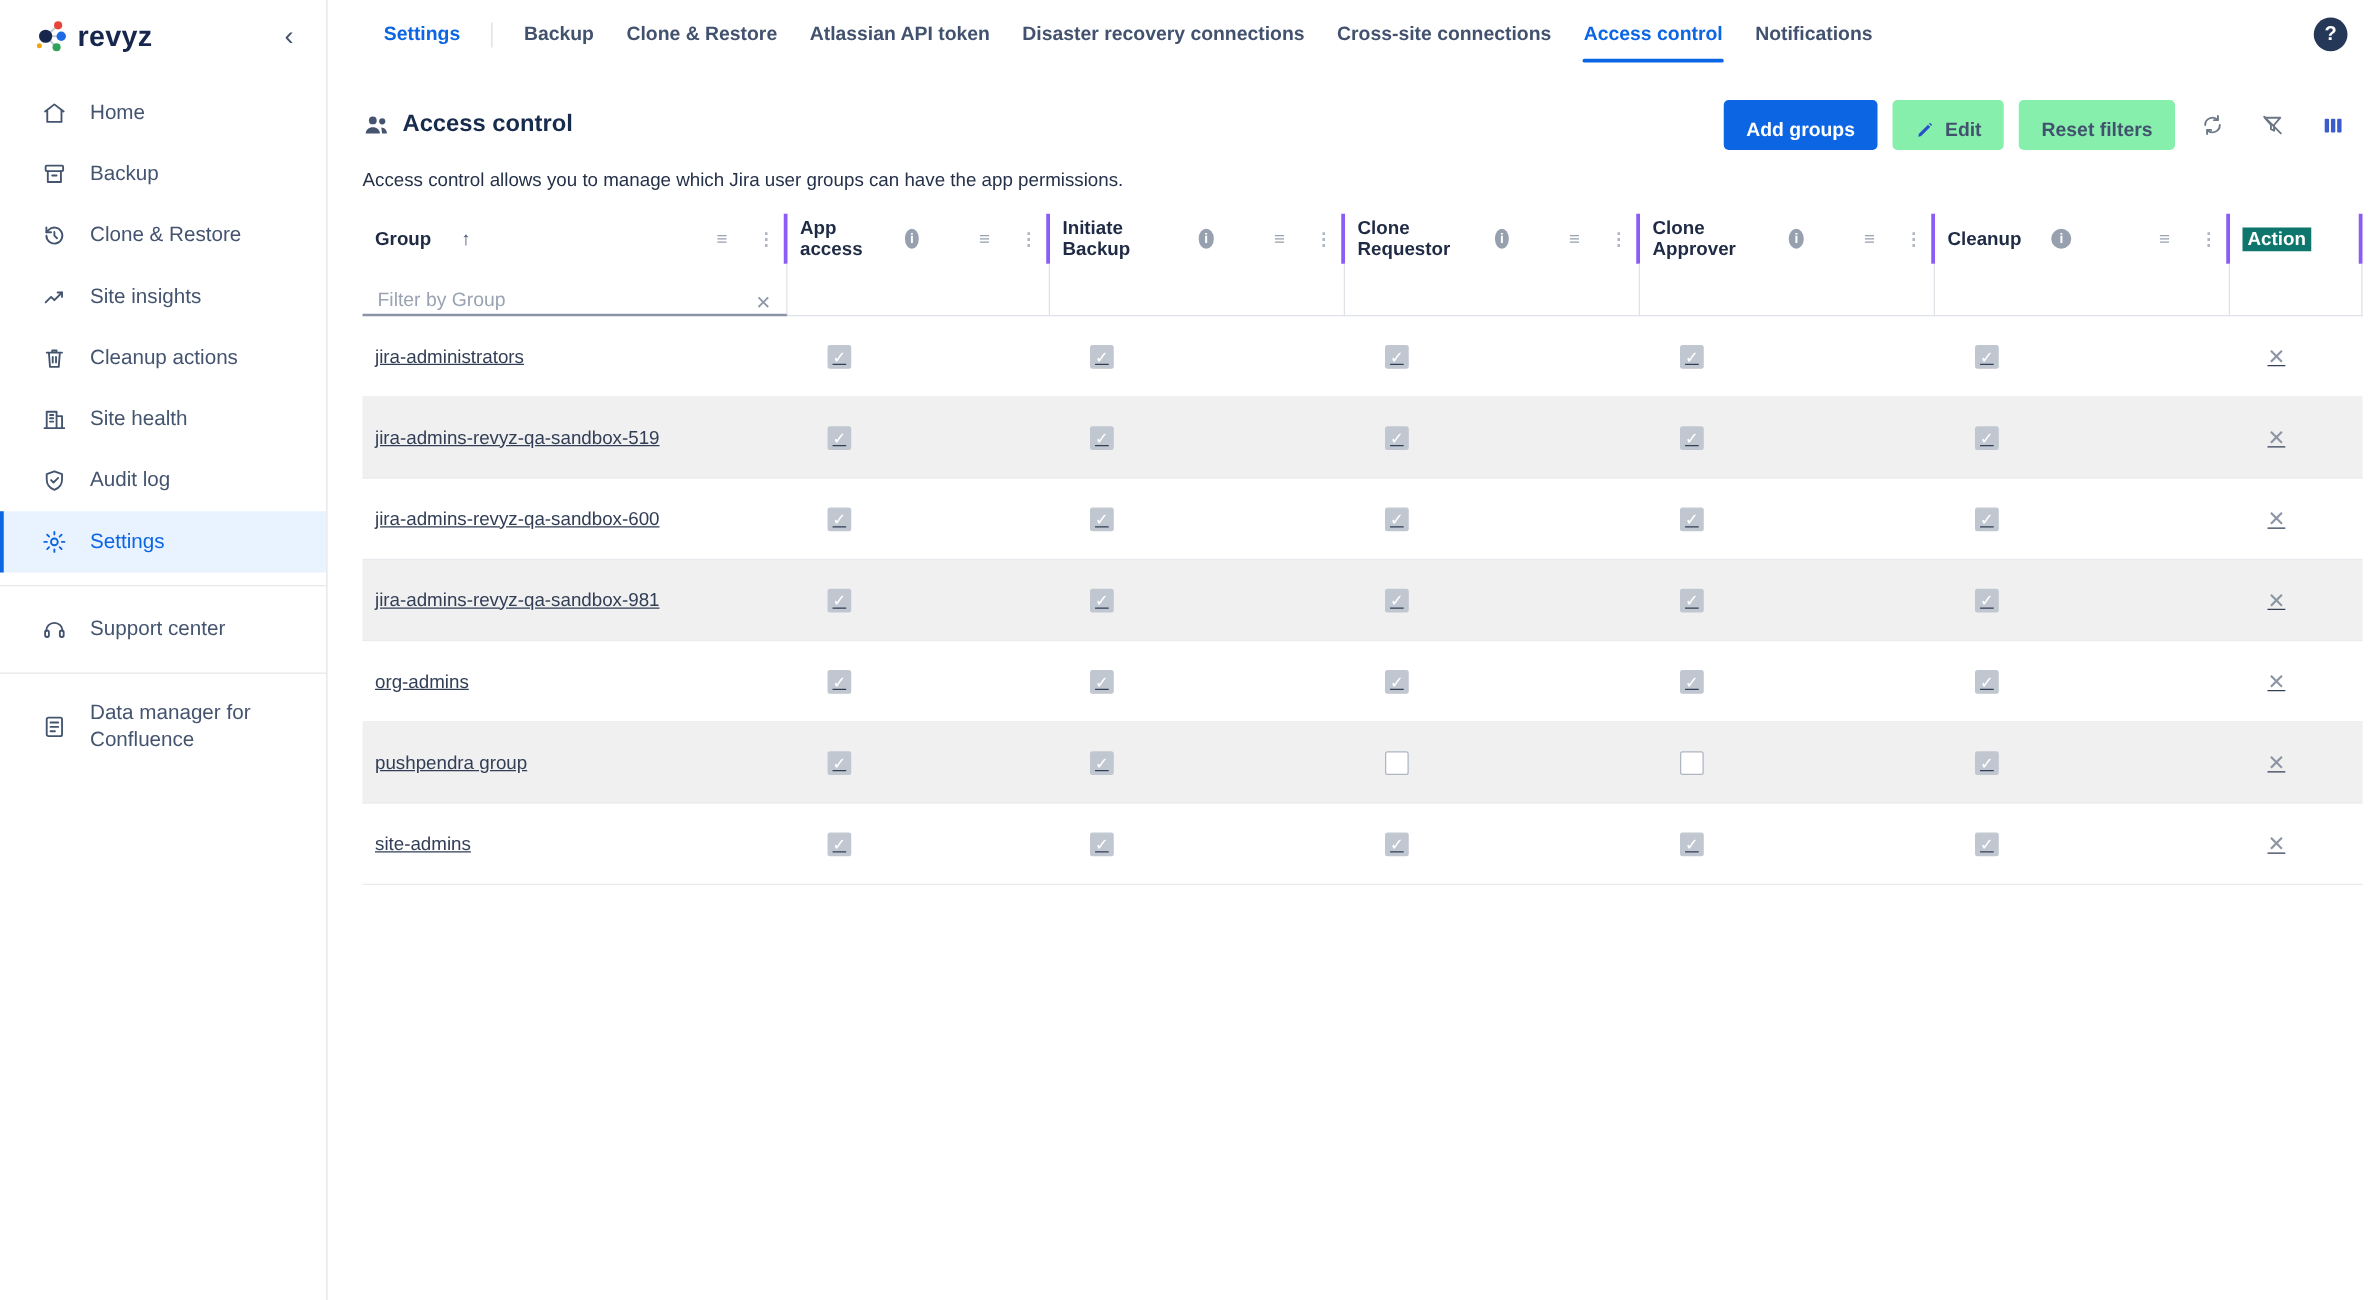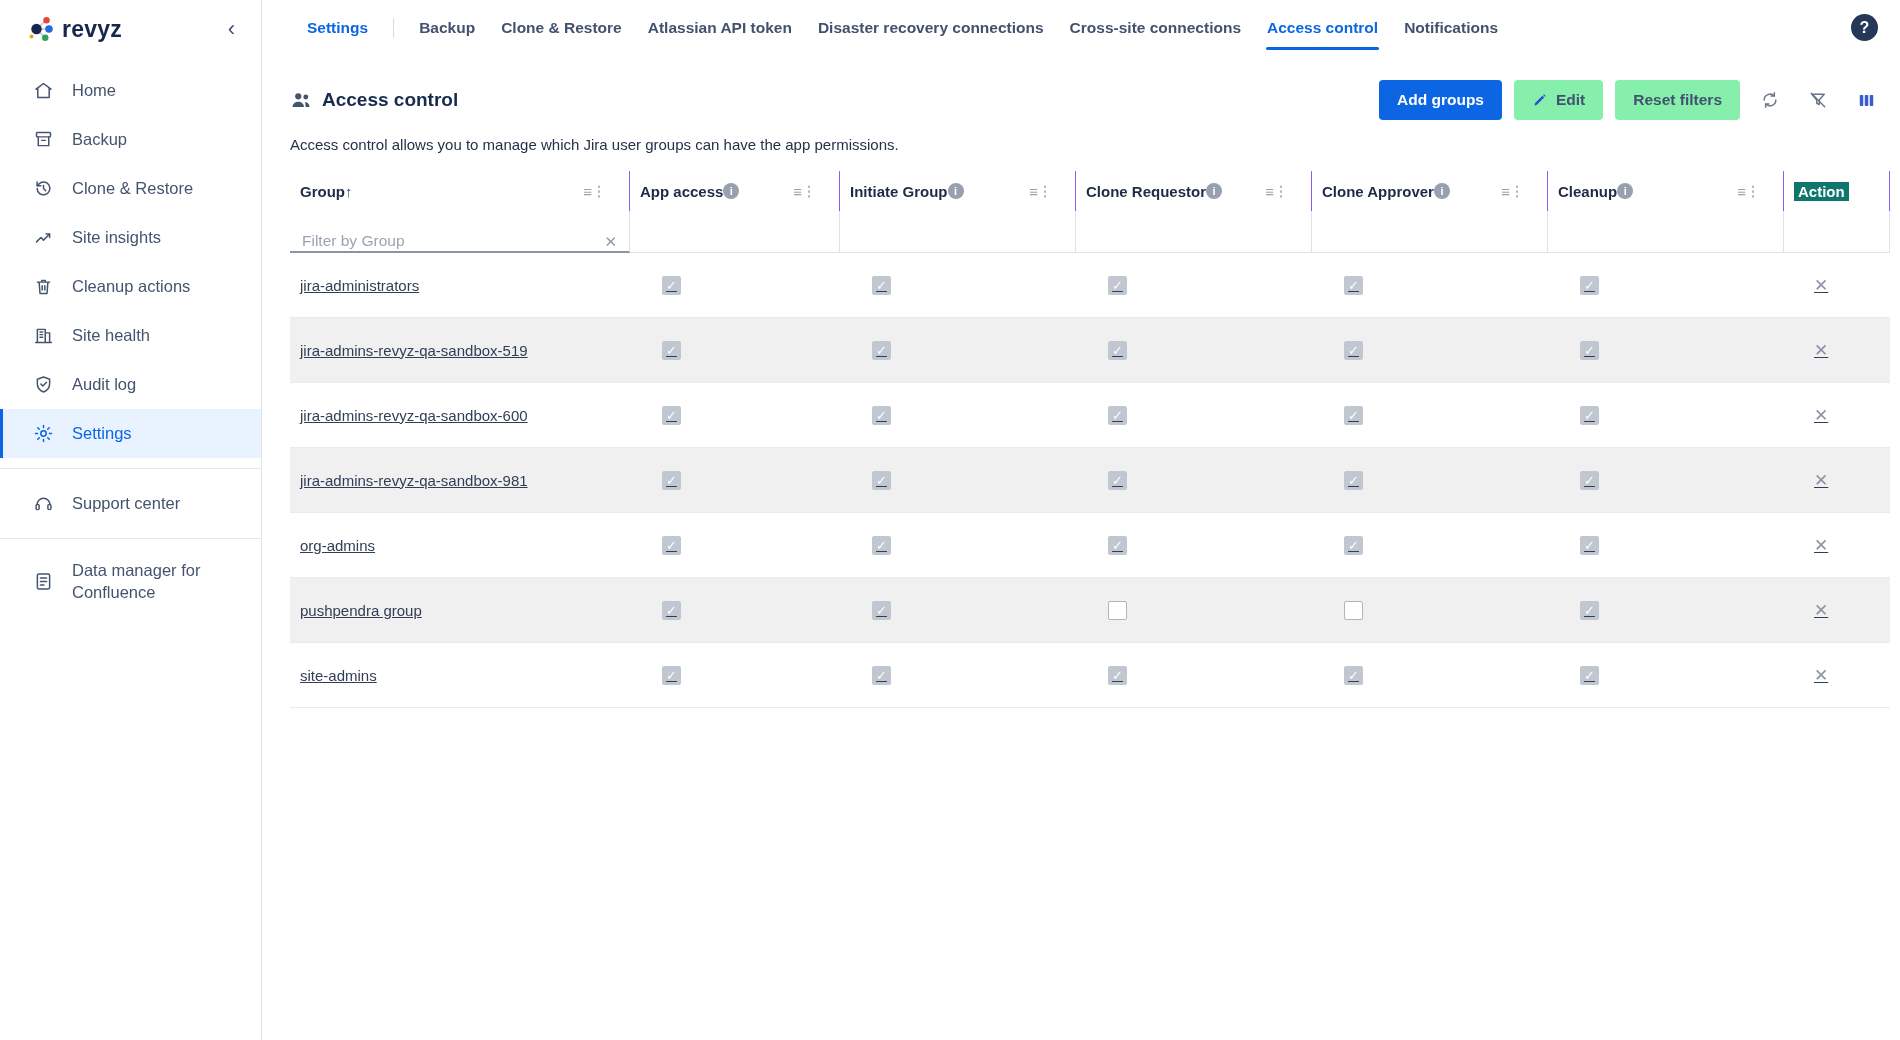--- a/index.html
+++ b/index.html
@@ -59,40 +59,40 @@
 
   
   .content { margin-left:262px; padding:80px 10px 0 28px; }
 
   .title-row { display:flex; align-items:center; }
   .page-title { display:flex; align-items:center; gap:10px; font-size:19px; font-weight:bold; color:#172b4d; }
   .actions { margin-left:auto; display:flex; align-items:center; gap:12px; padding-right:6px; }
   .btn {
     height:40px; border:none; border-radius:4px; padding:16px 18px;
     font-family:inherit; font-size:15.5px; font-weight:bold; cursor:pointer;
-    display:inline-flex; align-items:center; gap:8px;
+    display:inline-flex; align-items:flex-start; gap:8px;
   }
   .btn-primary { background:#0c66e4; color:#fff; }
   .btn-gray { background:#86efac; color:#42526e; }
   .icon-btn {
     width:36px; height:36px; border:none; background:transparent; cursor:pointer;
     display:inline-flex; align-items:center; justify-content:center; border-radius:4px;
   }
 
   .description { margin-top:16px; font-size:15px; color:#253149; }
 
   
   .table { margin-top:18px; width:1600px; }
   .thead, .filterrow, .trow {
     display:grid;
     grid-template-columns:340px 210px 236px 236px 236px 236px 106px;
   }
   .hcell {
-    height:40px; display:flex; align-items:center; gap:0;
-    padding:0 24px 0 10px; border-right:1px solid #8b5cf6;
+    height:40px; display:flex; align-items:center; gap:24px;
+    padding:0 8px 0 10px; border-right:3px solid #8b5cf6;
     font-size:15px; font-weight:bold; color:#1f2a44;
   }
   .hcell .spacer { flex:1; }
   .sort-arrow { font-size:15px; color:#42526e; font-weight:normal; }
   .info-icon {
     width:16px; height:16px; border-radius:50%; background:#97a0af; color:#fff;
     font-size:11px; font-weight:bold; font-style:normal;
     display:inline-flex; align-items:center; justify-content:center;
   }
   .hmenu { color:#9aa3b2; font-size:15px; cursor:pointer; }
@@ -317,21 +317,21 @@
         <span class="hdrag">⋮</span>
       </div>
       <div class="hcell">
         <span>App access</span>
         <span class="info-icon">i</span>
         <span class="spacer"></span>
         <span class="hmenu">≡</span>
         <span class="hdrag">⋮</span>
       </div>
       <div class="hcell">
-        <span>Initiate Group</span>
+        <span>Initiate Backup</span>
         <span class="info-icon">i</span>
         <span class="spacer"></span>
         <span class="hmenu">≡</span>
         <span class="hdrag">⋮</span>
       </div>
       <div class="hcell">
         <span>Clone Requestor</span>
         <span class="info-icon">i</span>
         <span class="spacer"></span>
         <span class="hmenu">≡</span>

